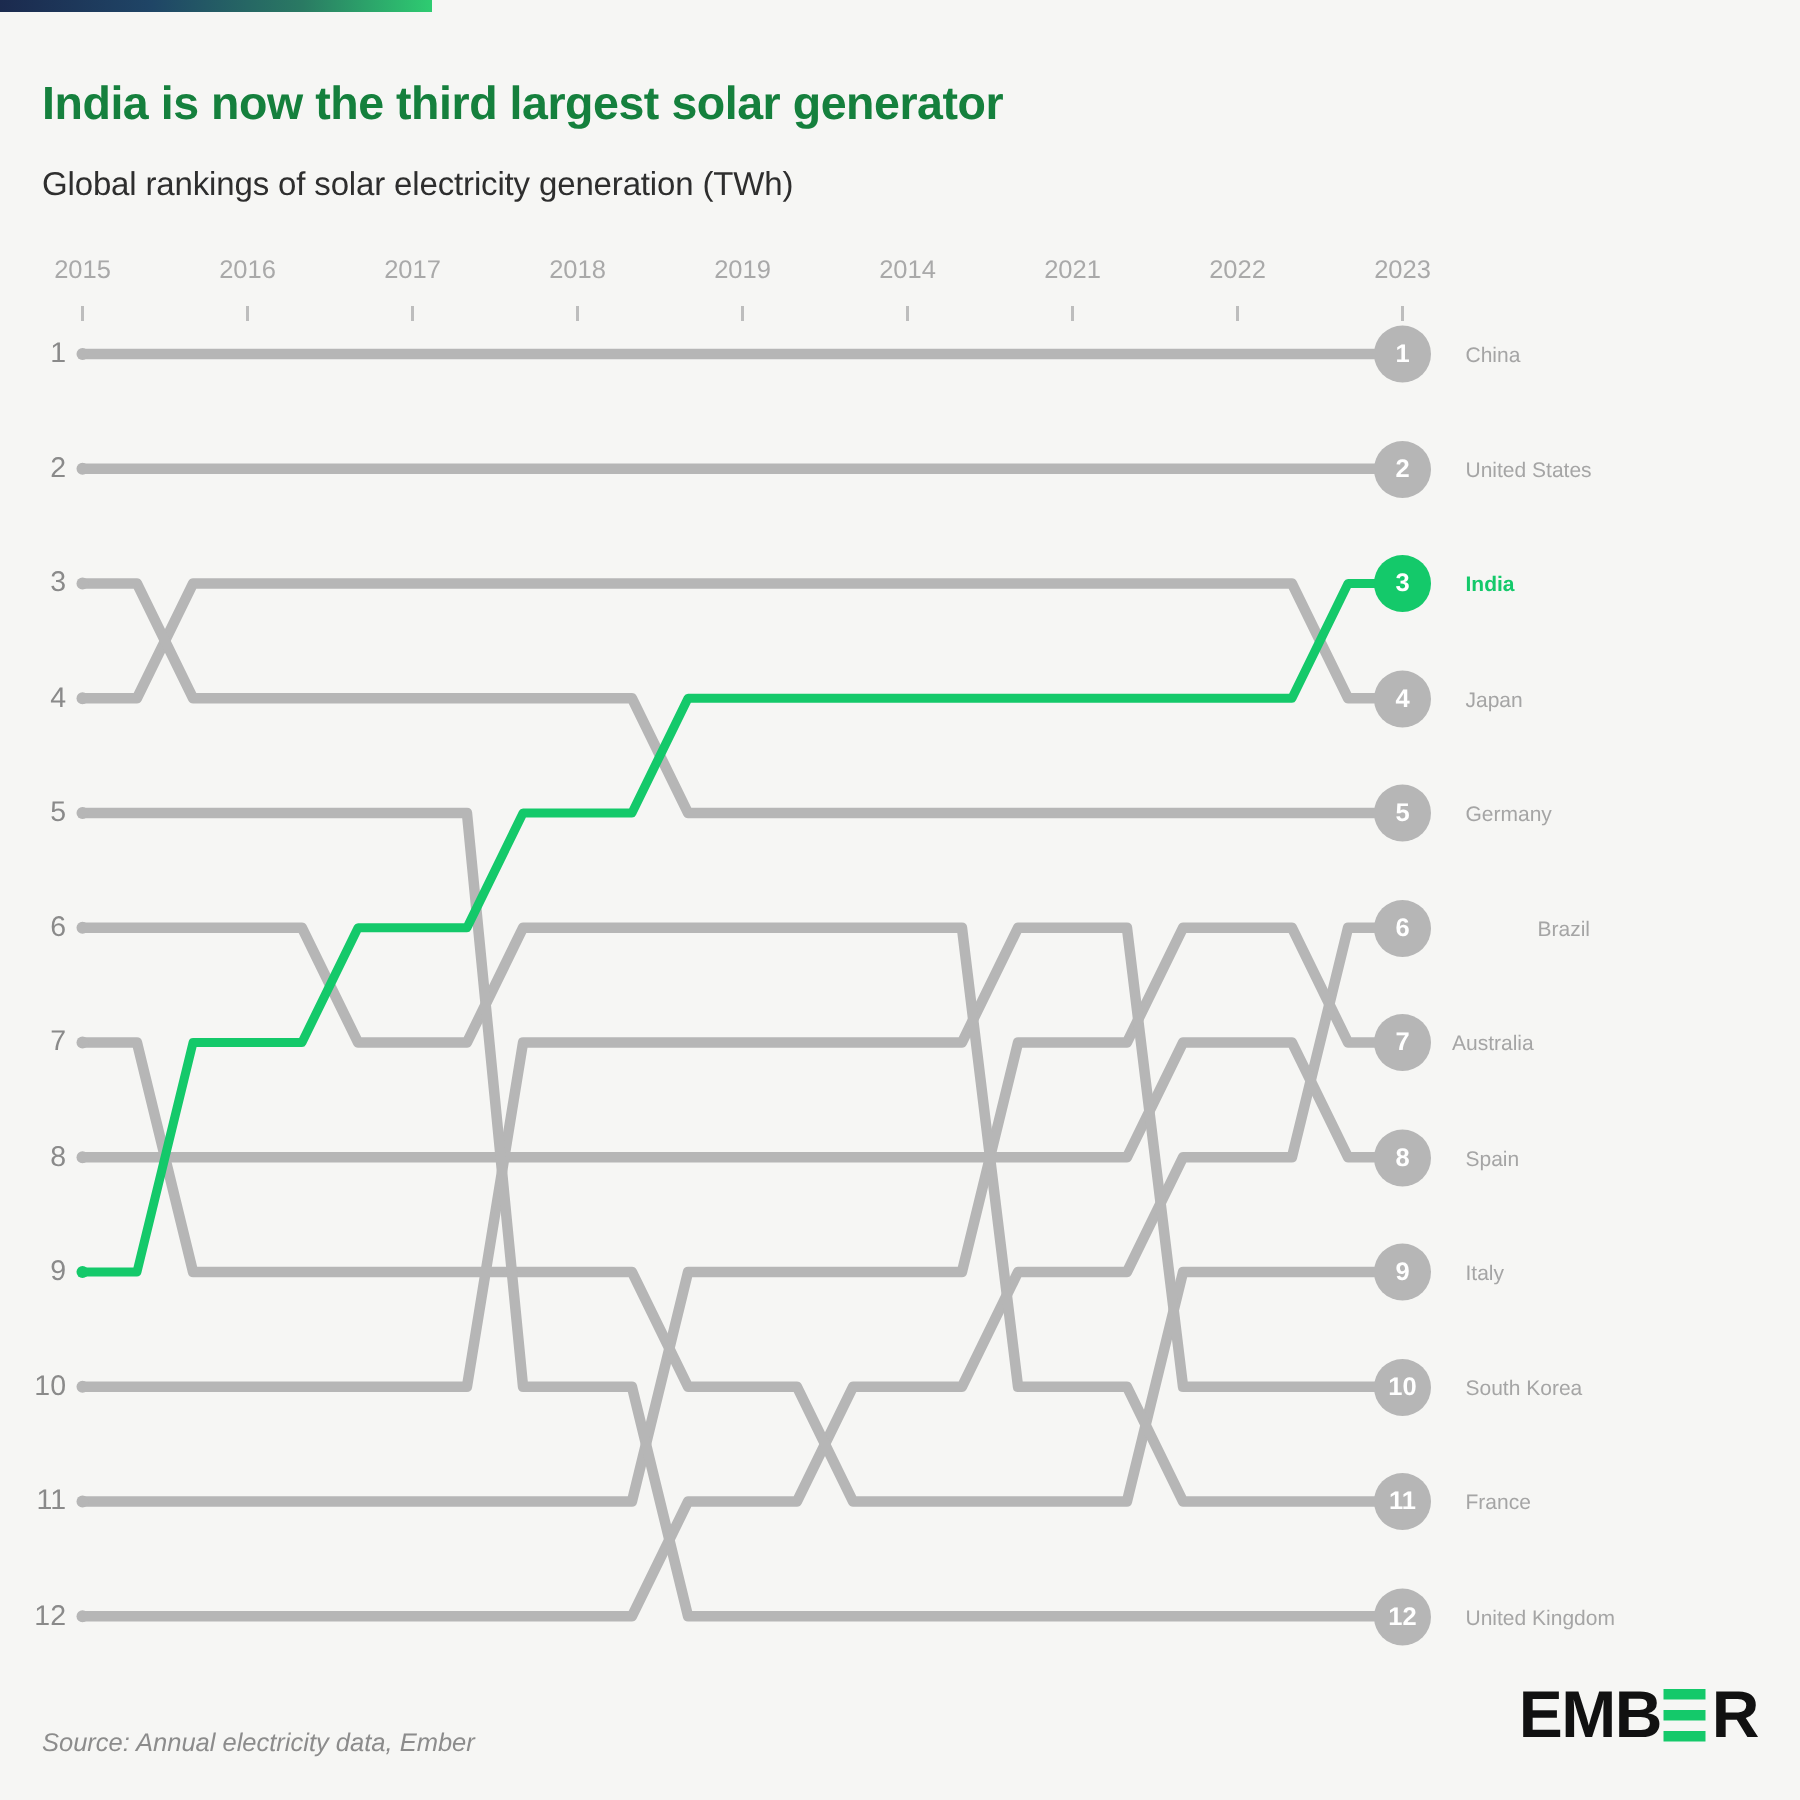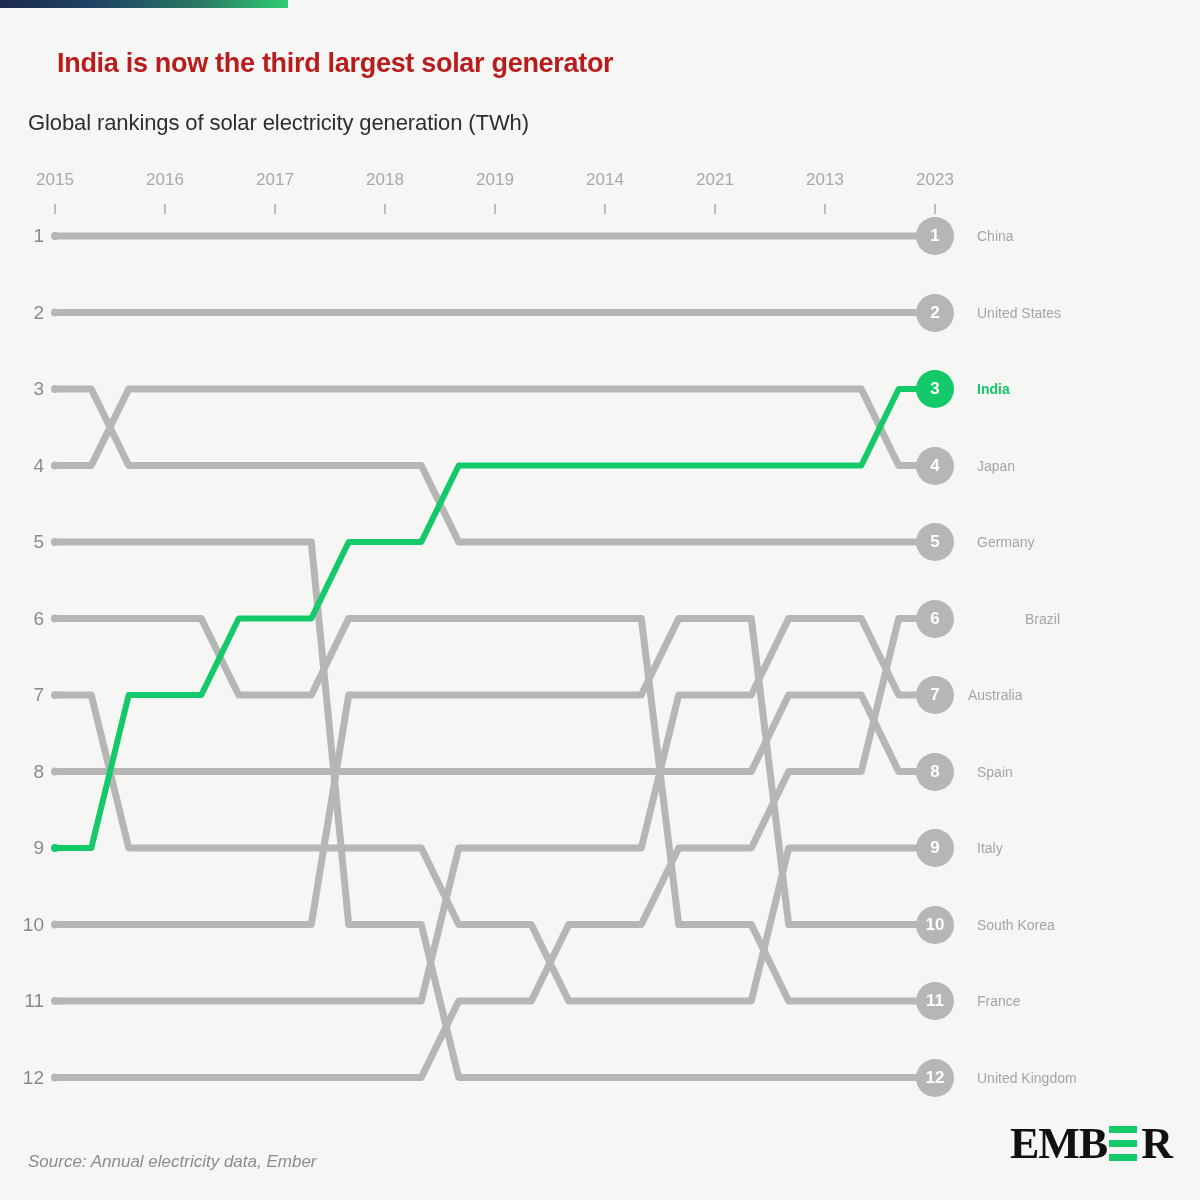--- a/index.html
+++ b/index.html
@@ -11,23 +11,22 @@
     overflow:hidden;
     position:relative;
     -webkit-font-smoothing:antialiased;
   }
   #topbar{
     position:absolute;left:0;top:0;width:288px;height:8px;
     background:linear-gradient(90deg,#1b2a4e 0%,#1f4566 35%,#2a7a63 70%,#2ecc71 100%);
   }
   #title{
     position:absolute;left:28px;top:30px;width:1100px;
-    font-size:27px;font-weight:bold;color:#b91c1c;letter-spacing:-0.3px;
+    font-size:31px;font-weight:bold;color:#15803d;letter-spacing:-0.3px;
     line-height:1.15;
-    margin-left:29px;
   }
   #subtitle{
     position:absolute;left:28px;top:92px;width:1100px;
     font-size:22px;font-weight:normal;color:#2e2e2e;letter-spacing:-0.1px;
   }
   #plot{
     position:absolute;left:0;top:0;width:1200px;height:1200px;
     pointer-events:none;
   }
   .yearlabel{
@@ -53,21 +52,21 @@
   #source{
     position:absolute;left:28px;top:1152px;
     font-size:17px;color:#8c8c8c;font-style:italic;
   }
   #logo{
     position:absolute;right:28px;top:1122px;
     display:flex;align-items:center;
     font-size:44px;font-weight:bold;color:#111;
     letter-spacing:-1px;line-height:1;
   }
-  #logo .ltr{display:inline-block;font-family:Liberation Serif, serif;}
+  #logo .ltr{display:inline-block;}
   #logo .emark{
     position:relative;display:inline-block;width:30px;height:40px;
     vertical-align:middle;margin:0 2px;
   }
   #logo .emark i{
     position:absolute;left:0;width:28px;height:7px;background:#14c96a;display:block;
   }
   #logo .emark i:nth-child(1){top:2px;}
   #logo .emark i:nth-child(2){top:16px;}
   #logo .emark i:nth-child(3){top:30px;}
@@ -121,21 +120,21 @@
 </svg>
 
 <div id="overlay">
     <div class="yearlabel" style="left: 55px; top: 170px;">2015</div>
     <div class="yearlabel" style="left: 165px; top: 170px;">2016</div>
     <div class="yearlabel" style="left: 275px; top: 170px;">2017</div>
     <div class="yearlabel" style="left: 385px; top: 170px;">2018</div>
     <div class="yearlabel" style="left: 495px; top: 170px;">2019</div>
     <div class="yearlabel" style="left: 605px; top: 170px;">2014</div>
     <div class="yearlabel" style="left: 715px; top: 170px;">2021</div>
-    <div class="yearlabel" style="left: 825px; top: 170px;">2013</div>
+    <div class="yearlabel" style="left: 825px; top: 170px;">2022</div>
     <div class="yearlabel" style="left: 935px; top: 170px;">2023</div>
     <div class="ranklabel" style="left: 44px; top: 236px;">1</div>
     <div class="ranklabel" style="left: 44px; top: 312.5px;">2</div>
     <div class="ranklabel" style="left: 44px; top: 389px;">3</div>
     <div class="ranklabel" style="left: 44px; top: 465.5px;">4</div>
     <div class="ranklabel" style="left: 44px; top: 542px;">5</div>
     <div class="ranklabel" style="left: 44px; top: 618.5px;">6</div>
     <div class="ranklabel" style="left: 44px; top: 695px;">7</div>
     <div class="ranklabel" style="left: 44px; top: 771.5px;">8</div>
     <div class="ranklabel" style="left: 44px; top: 848px;">9</div>

